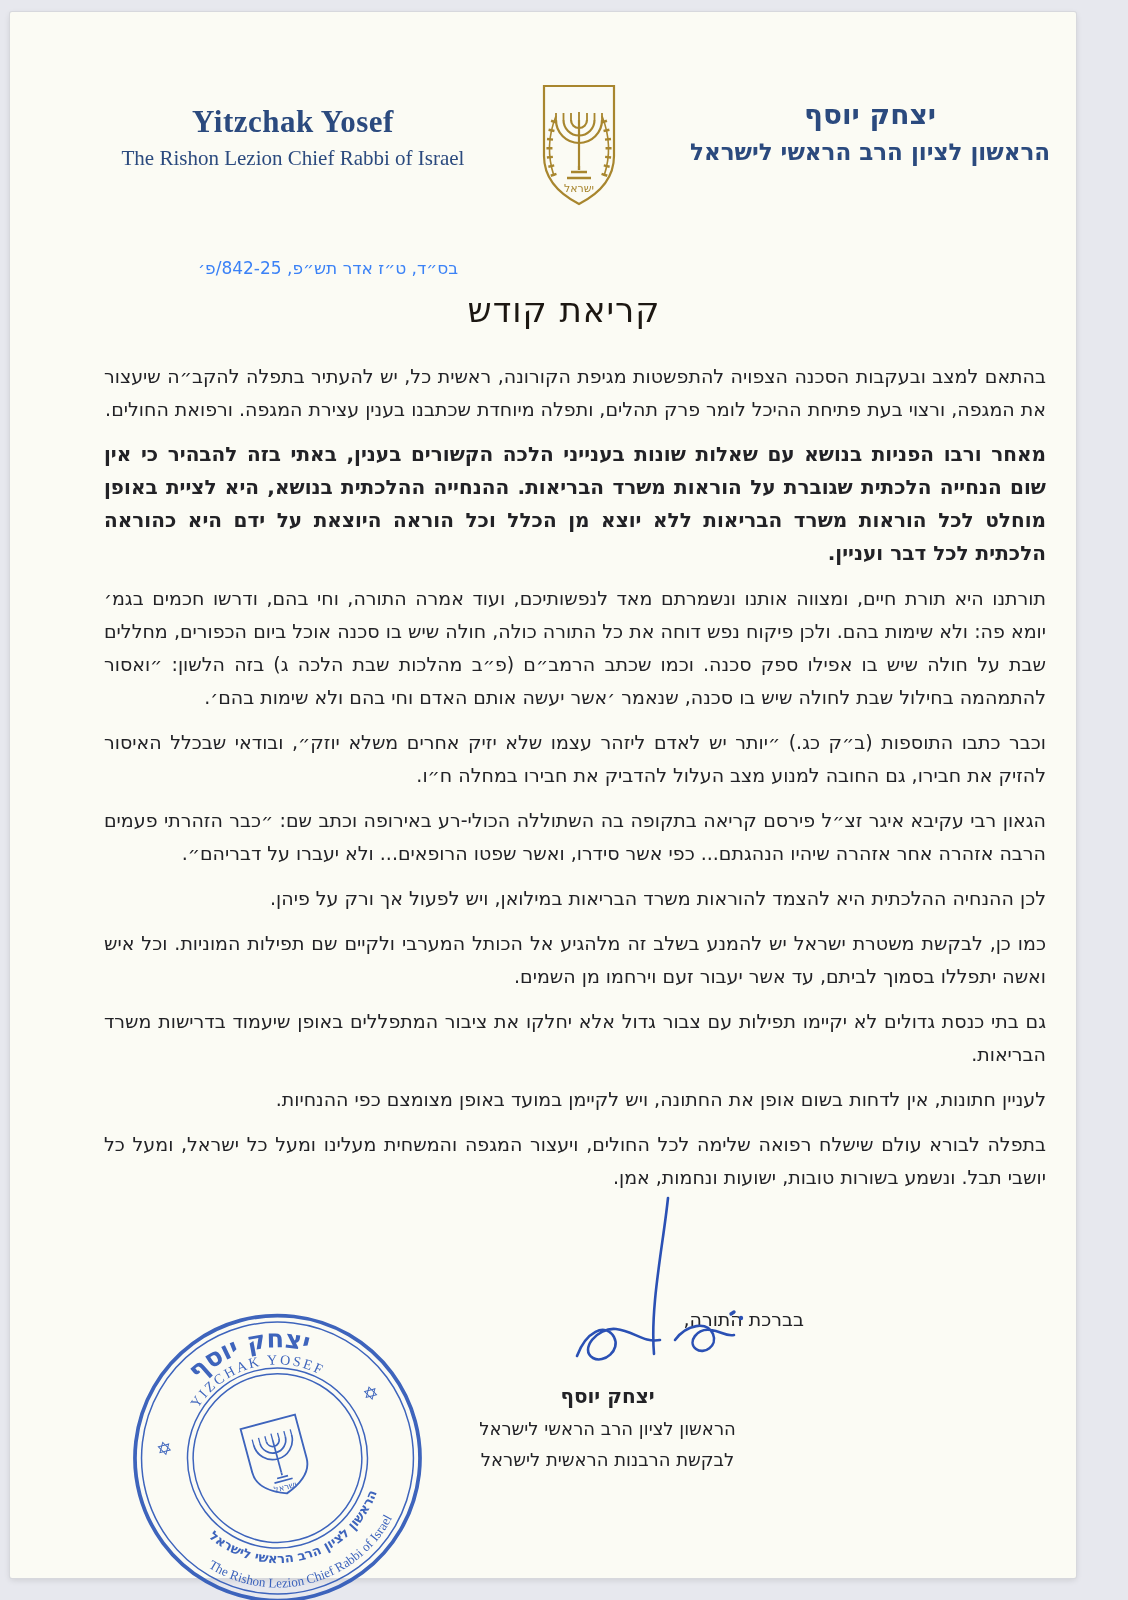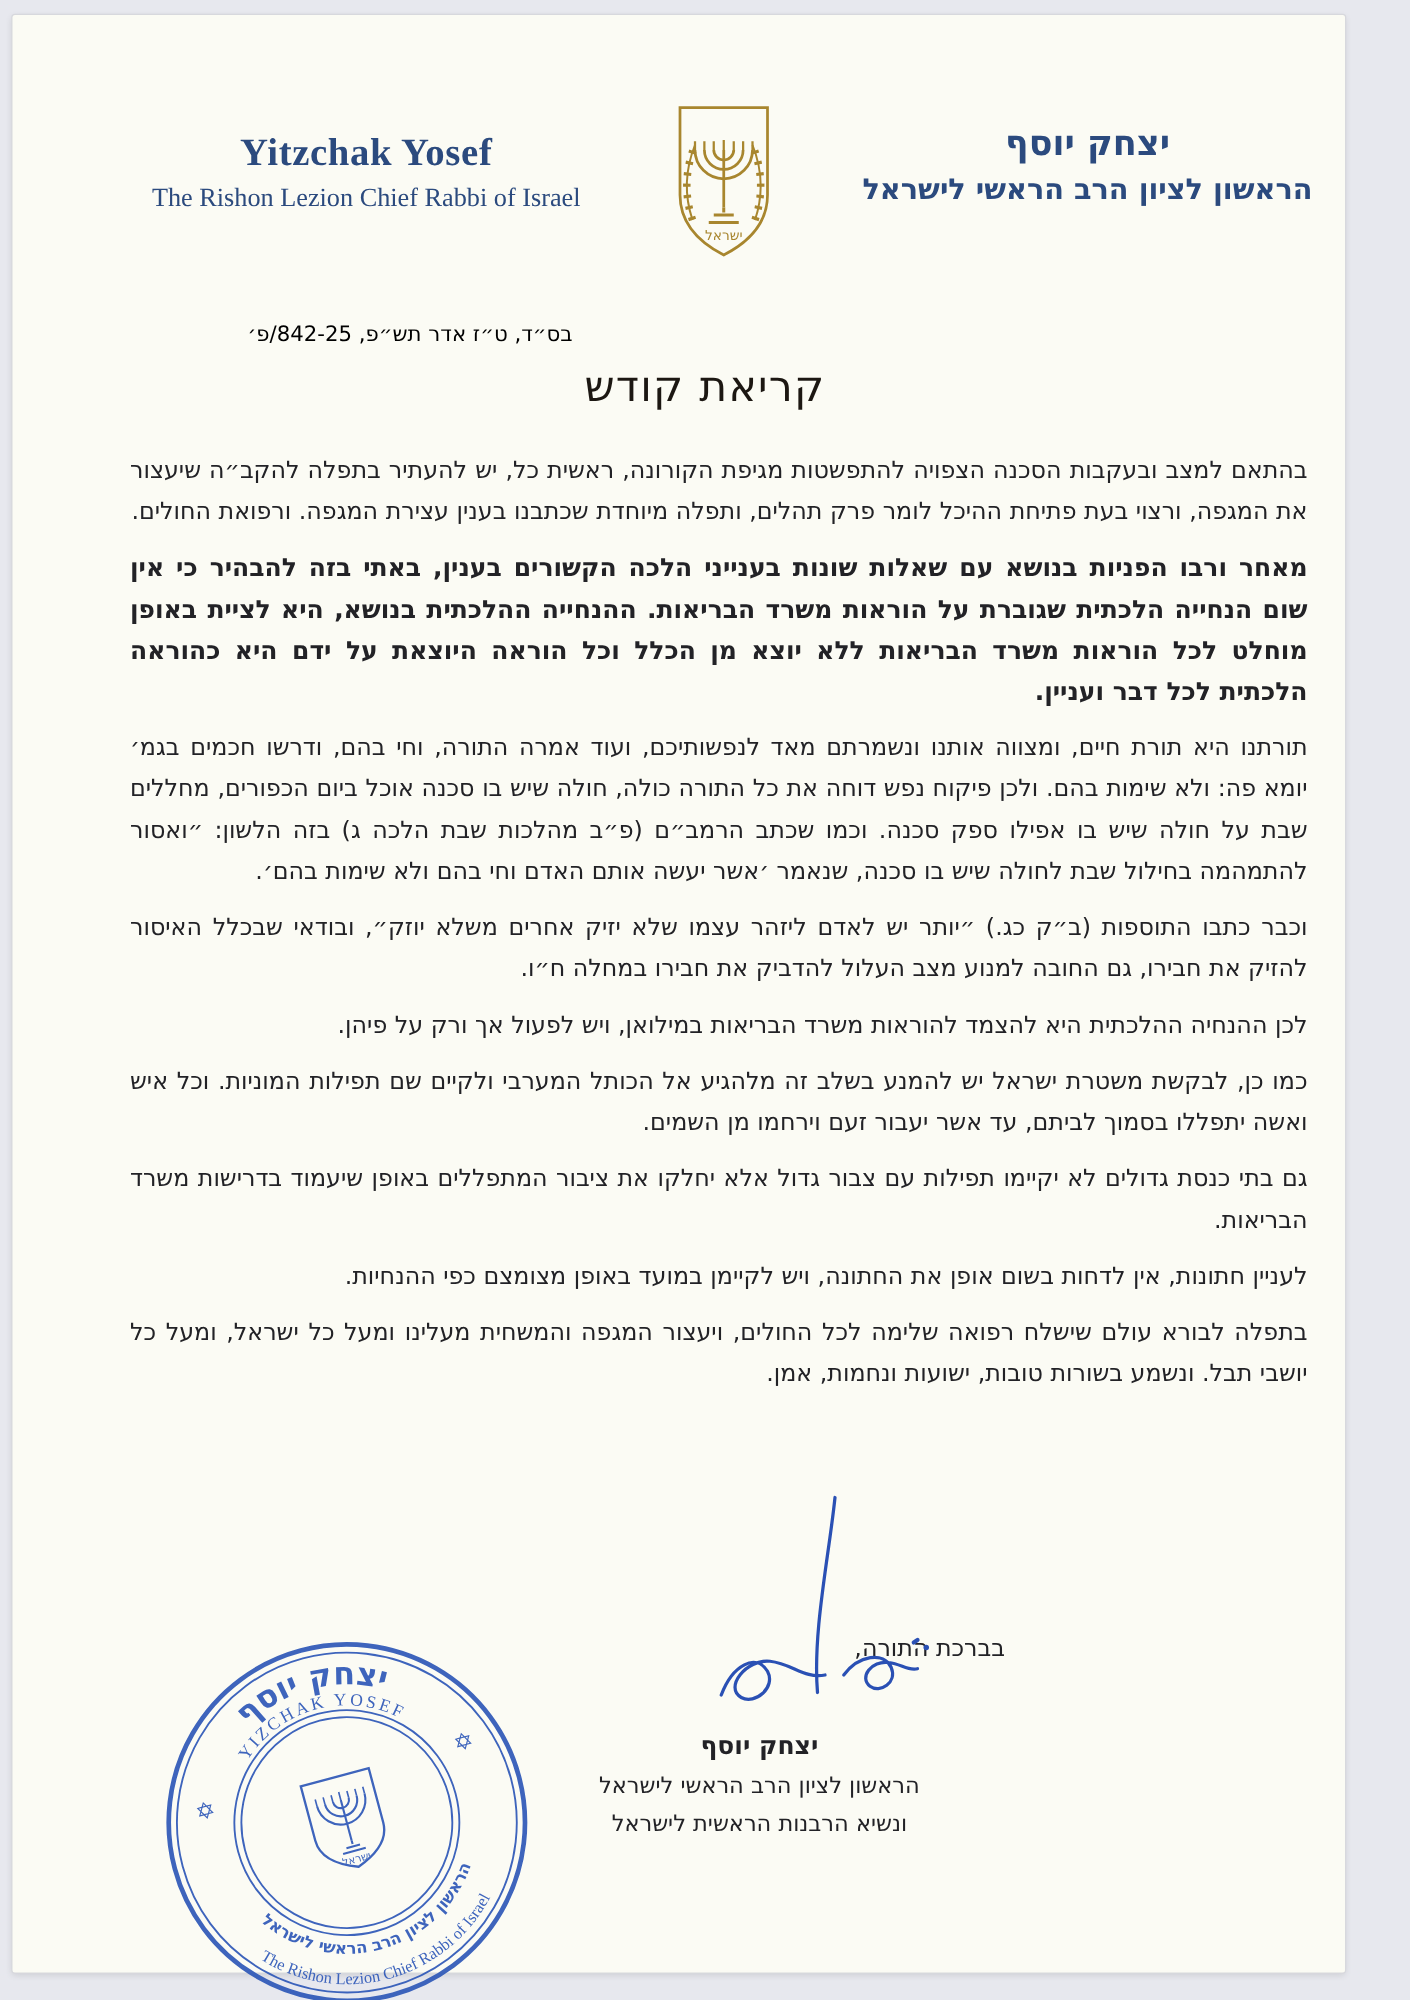--- a/index.html
+++ b/index.html
@@ -25,21 +25,21 @@
   .hdr-he{
     position:absolute;left:650px;top:86px;width:420px;text-align:center;
     color:#2b4a7e;direction:rtl;
   }
   .hdr-he .name{font-size:28px;font-weight:700;}
   .hdr-he .title{font-size:23px;font-weight:700;margin-top:8px;}
   .emblem{position:absolute;left:498px;top:64px;}
   
   .dateline{
     position:absolute;left:188px;top:246px;direction:rtl;
-    font-size:17px;color:#000000;white-space:nowrap;
+    font-size:17px;color:#3b82f6;white-space:nowrap;
   }
   .doc-title{
     position:absolute;left:0;top:278px;width:1108px;text-align:center;
     font-size:34px;font-weight:400;color:#1c1712;direction:rtl;
     letter-spacing:1px;
   }
   .body-block{
     position:absolute;left:94px;top:348px;width:942px;direction:rtl;
     color:#222226;
   }
@@ -94,33 +94,34 @@
 
   <div class="dateline">בס״ד, ט״ז אדר תש״פ, 842-25/פ׳</div>
 
   <div class="doc-title">קריאת קודש</div>
 
   <div class="body-block">
       <p class="para">בהתאם למצב ובעקבות הסכנה הצפויה להתפשטות מגיפת הקורונה, ראשית כל, יש להעתיר בתפלה להקב״ה שיעצור את המגפה, ורצוי בעת פתיחת ההיכל לומר פרק תהלים, ותפלה מיוחדת שכתבנו בענין עצירת המגפה. ורפואת החולים.</p>
       <p class="para bold">מאחר ורבו הפניות בנושא עם שאלות שונות בענייני הלכה הקשורים בענין, באתי בזה להבהיר כי אין שום הנחייה הלכתית שגוברת על הוראות משרד הבריאות. ההנחייה ההלכתית בנושא, היא לציית באופן מוחלט לכל הוראות משרד הבריאות ללא יוצא מן הכלל וכל הוראה היוצאת על ידם היא כהוראה הלכתית לכל דבר ועניין.</p>
       <p class="para">תורתנו היא תורת חיים, ומצווה אותנו ונשמרתם מאד לנפשותיכם, ועוד אמרה התורה, וחי בהם, ודרשו חכמים בגמ׳ יומא פה: ולא שימות בהם. ולכן פיקוח נפש דוחה את כל התורה כולה, חולה שיש בו סכנה אוכל ביום הכפורים, מחללים שבת על חולה שיש בו אפילו ספק סכנה. וכמו שכתב הרמב״ם (פ״ב מהלכות שבת הלכה ג) בזה הלשון: ״ואסור להתמהמה בחילול שבת לחולה שיש בו סכנה, שנאמר ׳אשר יעשה אותם האדם וחי בהם ולא שימות בהם׳.</p>
       <p class="para">וכבר כתבו התוספות (ב״ק כג.) ״יותר יש לאדם ליזהר עצמו שלא יזיק אחרים משלא יוזק״, ובודאי שבכלל האיסור להזיק את חבירו, גם החובה למנוע מצב העלול להדביק את חבירו במחלה ח״ו.</p>
+      <p class="para">הגאון רבי עקיבא איגר זצ״ל פירסם קריאה בתקופה בה השתוללה הכולי-רע באירופה וכתב שם: ״כבר הזהרתי פעמים הרבה אזהרה אחר אזהרה שיהיו הנהגתם... כפי אשר סידרו, ואשר שפטו הרופאים... ולא יעברו על דבריהם״.</p>
       <p class="para">לכן ההנחיה ההלכתית היא להצמד להוראות משרד הבריאות במילואן, ויש לפעול אך ורק על פיהן.</p>
       <p class="para">כמו כן, לבקשת משטרת ישראל יש להמנע בשלב זה מלהגיע אל הכותל המערבי ולקיים שם תפילות המוניות. וכל איש ואשה יתפללו בסמוך לביתם, עד אשר יעבור זעם וירחמו מן השמים.</p>
       <p class="para">גם בתי כנסת גדולים לא יקיימו תפילות עם צבור גדול אלא יחלקו את ציבור המתפללים באופן שיעמוד בדרישות משרד הבריאות.</p>
       <p class="para">לעניין חתונות, אין לדחות בשום אופן את החתונה, ויש לקיימן במועד באופן מצומצם כפי ההנחיות.</p>
       <p class="para">בתפלה לבורא עולם שישלח רפואה שלימה לכל החולים, ויעצור המגפה והמשחית מעלינו ומעל כל ישראל, ומעל כל יושבי תבל. ונשמע בשורות טובות, ישועות ונחמות, אמן.</p>
     </div>
 
   <div class="closing">
     <span class="blessing">בברכת התורה,</span>
   </div>
   <div class="sig-name">יצחק יוסף</div>
   <div class="sig-title1">הראשון לציון הרב הראשי לישראל</div>
-  <div class="sig-title2">ונשיא הרבנות הראשית לישראל</div>
+  <div class="sig-title2">לבקשת הרבנות הראשית לישראל</div>
 
   <div class="signature">
     <svg width="200" height="205" viewBox="0 0 200 205">
       <g fill="none" stroke="#2a50b4" stroke-width="2.6" stroke-linecap="round">
         <path d="M113 4 C108 52 95 112 99 160"></path>
         <path d="M22 162 c9 -24 28 -34 37 -19 c7 13 -10 27 -21 21 c-14 -8 4 -31 23 -29 c18 2 27 14 44 11"></path>
         <path d="M120 146 c12 -16 32 -19 38 -6 c5 12 -9 21 -17 15 c-9 -7 1 -21 15 -19 c10 1 15 7 23 5"></path>
         <path d="M176 120 l3 -2" stroke-width="3.4"></path>
         <circle cx="186" cy="124" r="2.2" fill="#2a50b4" stroke="none"></circle>
       </g>

